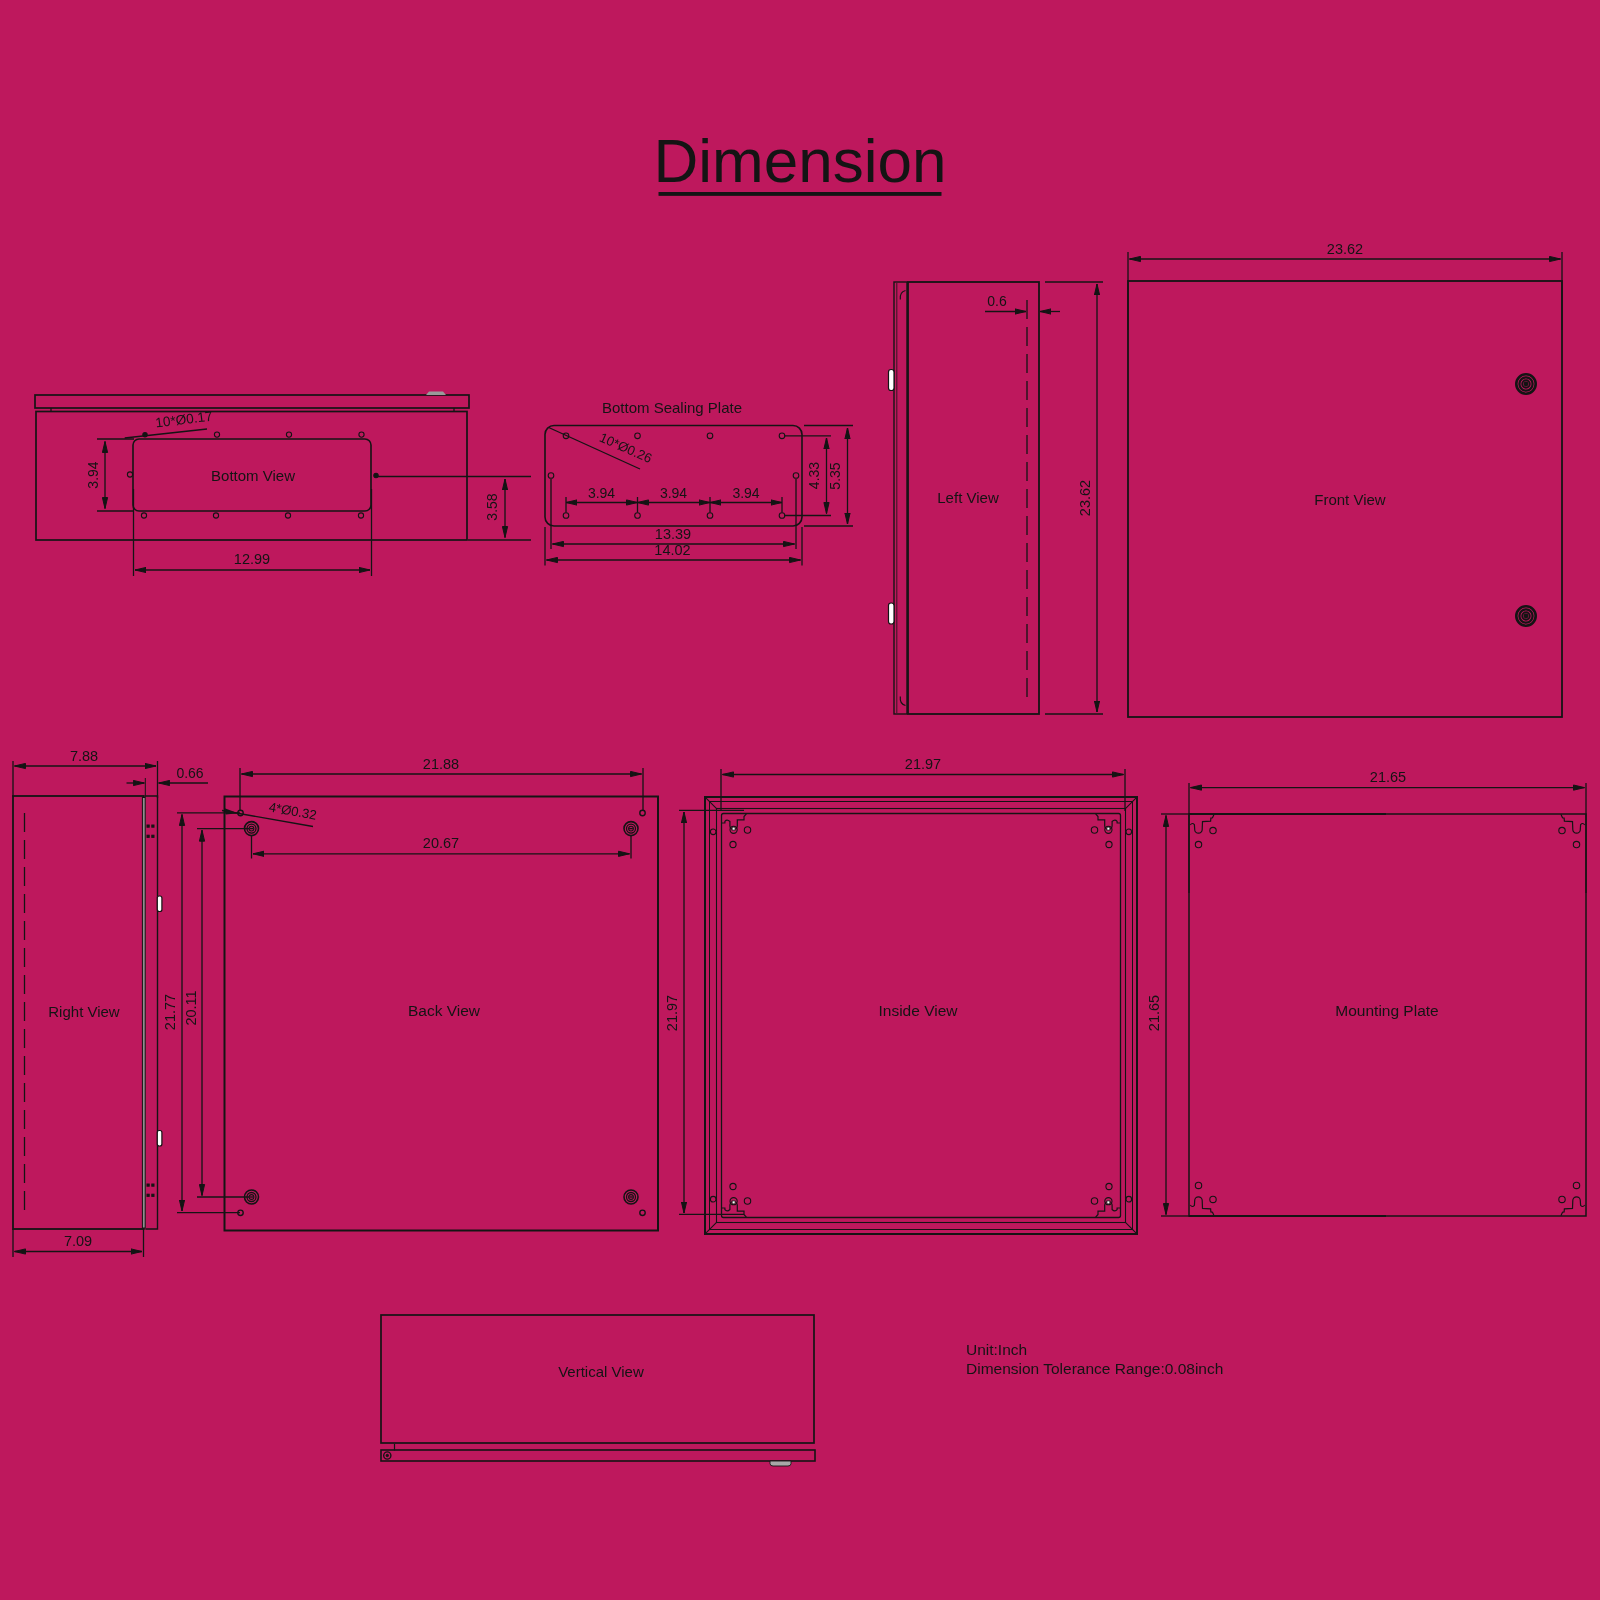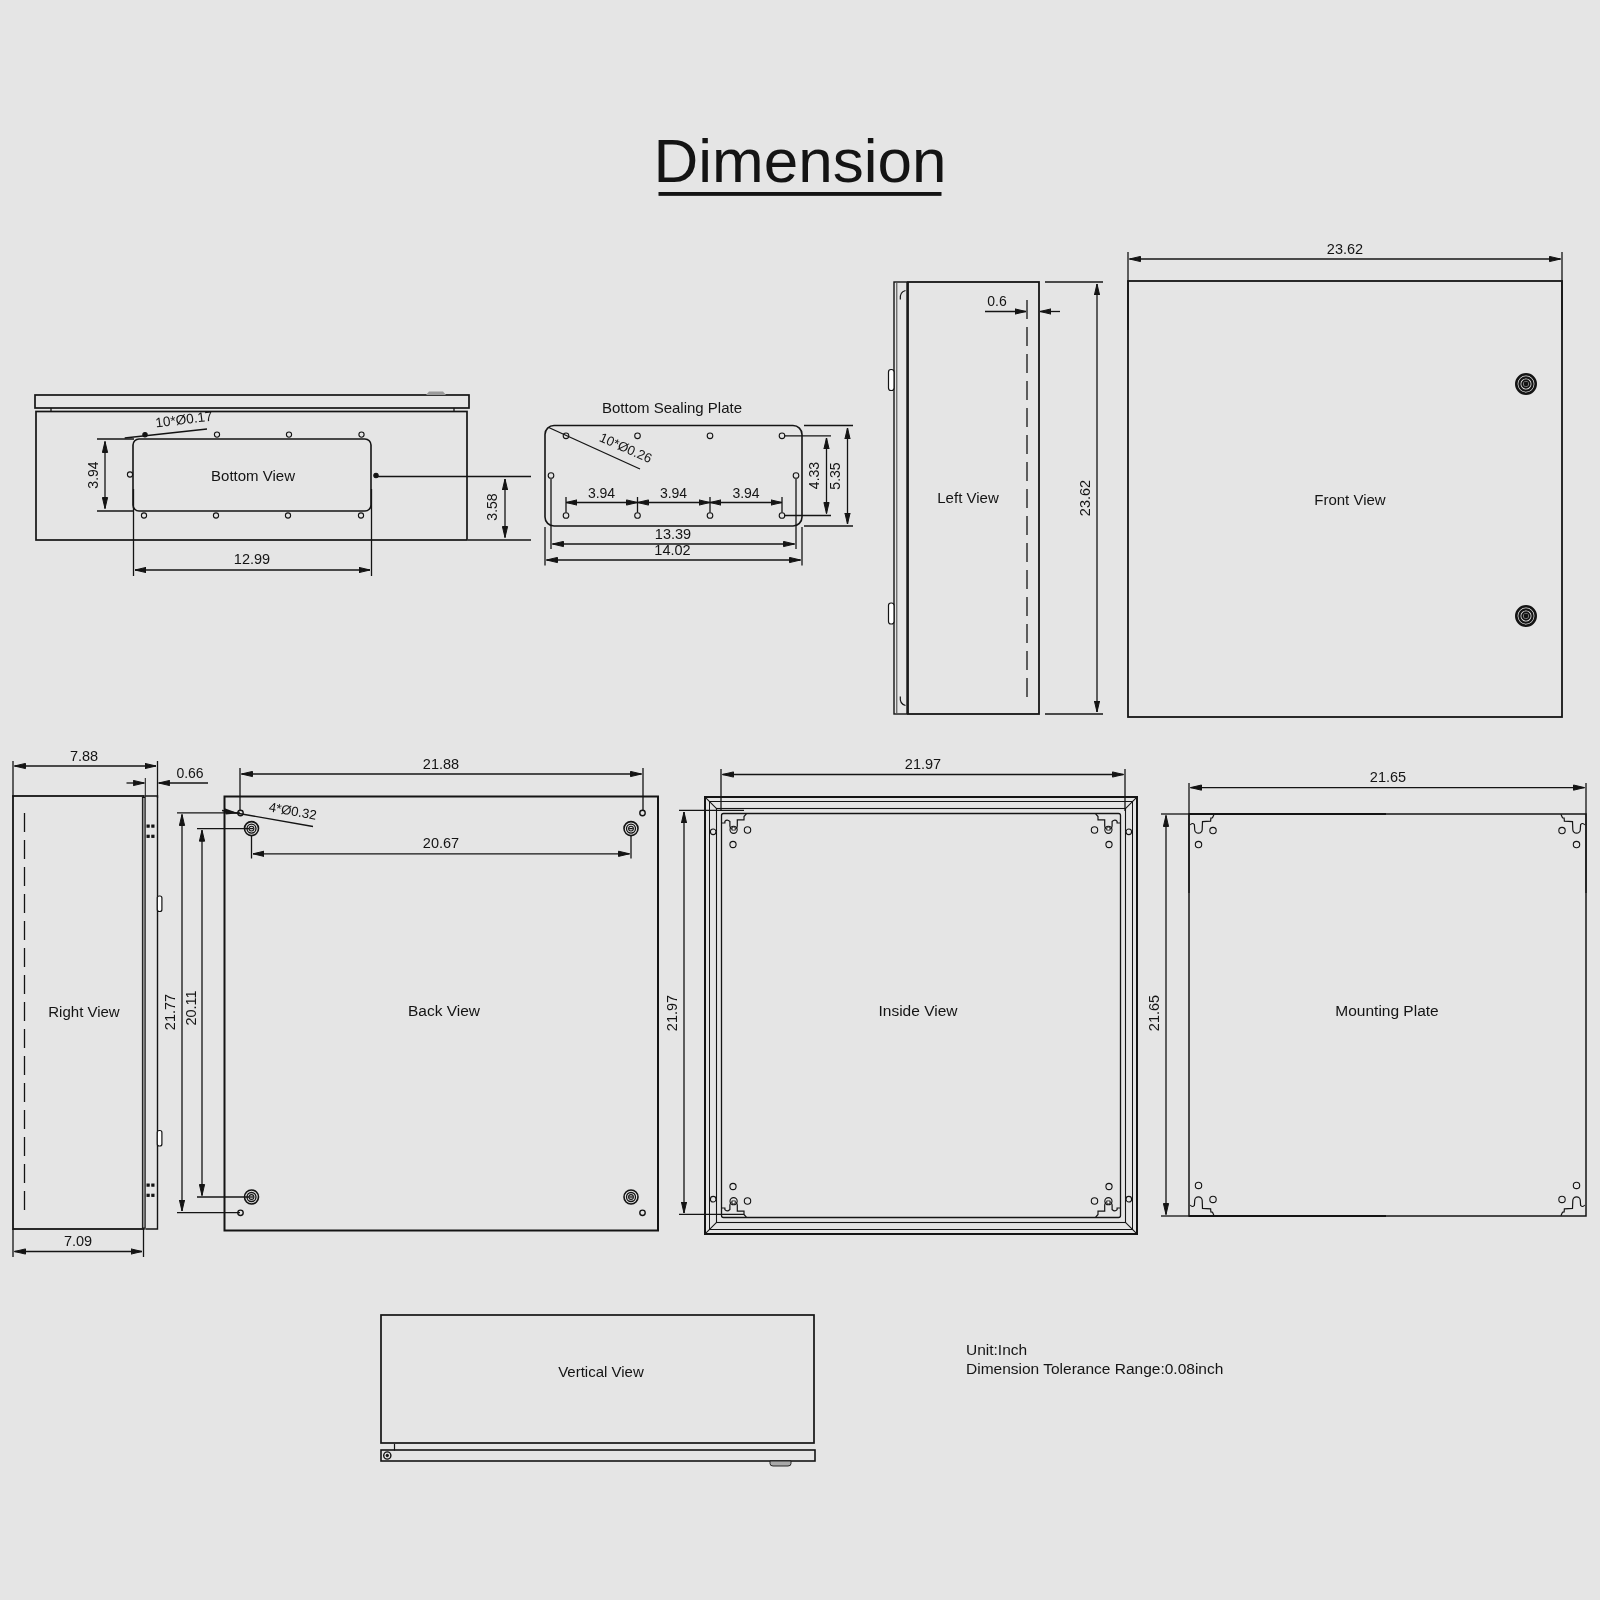--- a/index.html
+++ b/index.html
@@ -1,16 +1,16 @@
 <!DOCTYPE html>
 <html><head>
 <meta charset="utf-8">
 <style>
 html,body{margin:0;padding:0;background:#fff;}
-#page{width:1600px;height:1600px;position:relative;background:#e5e5e5;will-change:transform;}
+#page{width:1600px;height:1600px;position:relative;background:#be185d;will-change:transform;}
 .t{font-family:"Liberation Sans",sans-serif;fill:#141414;}
 svg line,svg rect,svg circle,svg path,svg polyline{stroke:#141414;}
 </style>
 </head>
 <body>
 <div id="page">
 <svg width="1600" height="1600" viewBox="0 0 1600 1600" fill="none" stroke-linecap="butt">
 <defs>
 <marker id="ae" viewBox="0 0 14 7" refX="11.4" refY="3.5" markerWidth="14" markerHeight="7" orient="auto-start-reverse" markerUnits="userSpaceOnUse">
           <path d="M0.4,0.9 L11.4,3.5 L0.4,6.1 z" fill="#141414" stroke="none"></path>

